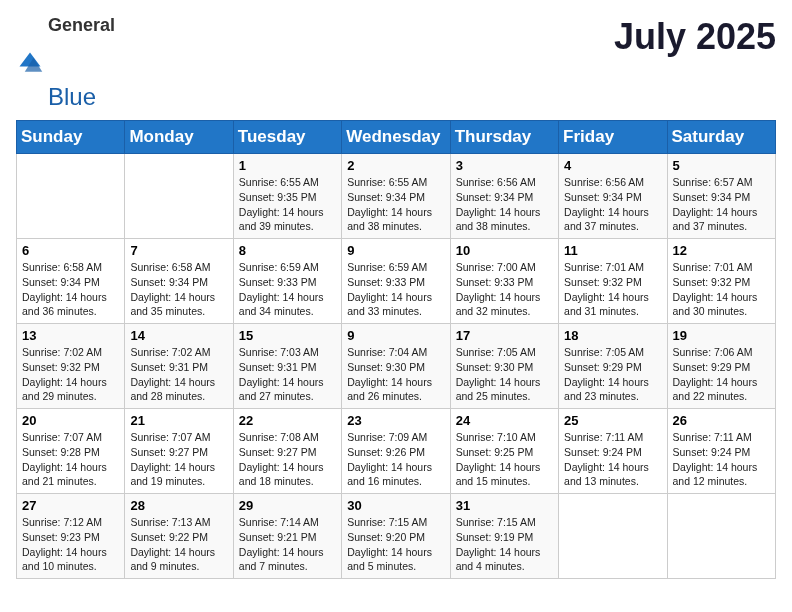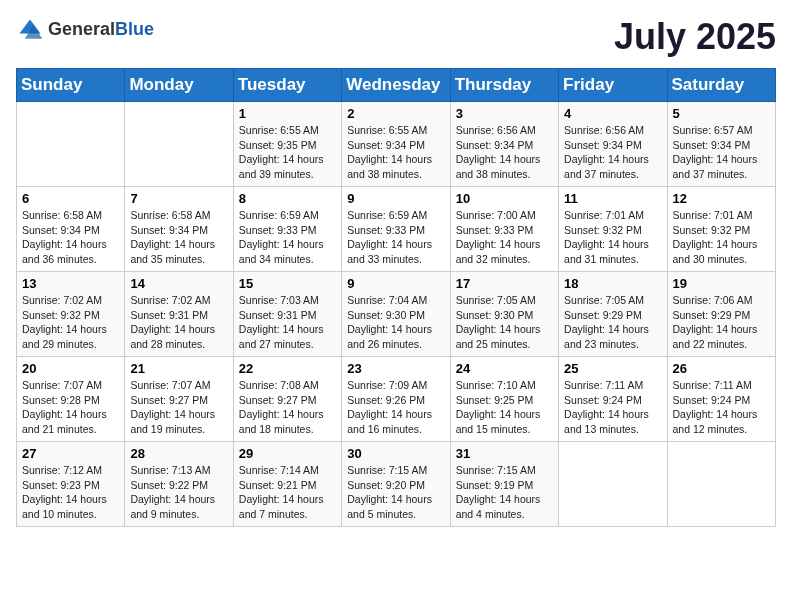--- a/index.html
+++ b/index.html
@@ -16,32 +16,33 @@
       align-items: flex-start;
       margin-bottom: 10px;
     }
     .logo {
       display: flex;
       align-items: center;
       gap: 4px;
     }
     .logo-text {
       display: flex;
-      flex-direction: row;
+      flex-direction: column;
       line-height: 1.1;
     }
     .logo-general {
       font-size: 18px;
       font-weight: bold;
       color: #333;
     }
     .logo-blue {
-      font-size: 18px;
-      font-weight: bold;
+      font-size: 24px;
+      font-weight: normal;
       color: #1a5fa8;
+      margin-top: 48px;
     }
     .logo-icon {
       width: 28px;
       height: 28px;
     }
     .title-block {
       text-align: right;
     }
     .title-month {
       font-size: 36px;

